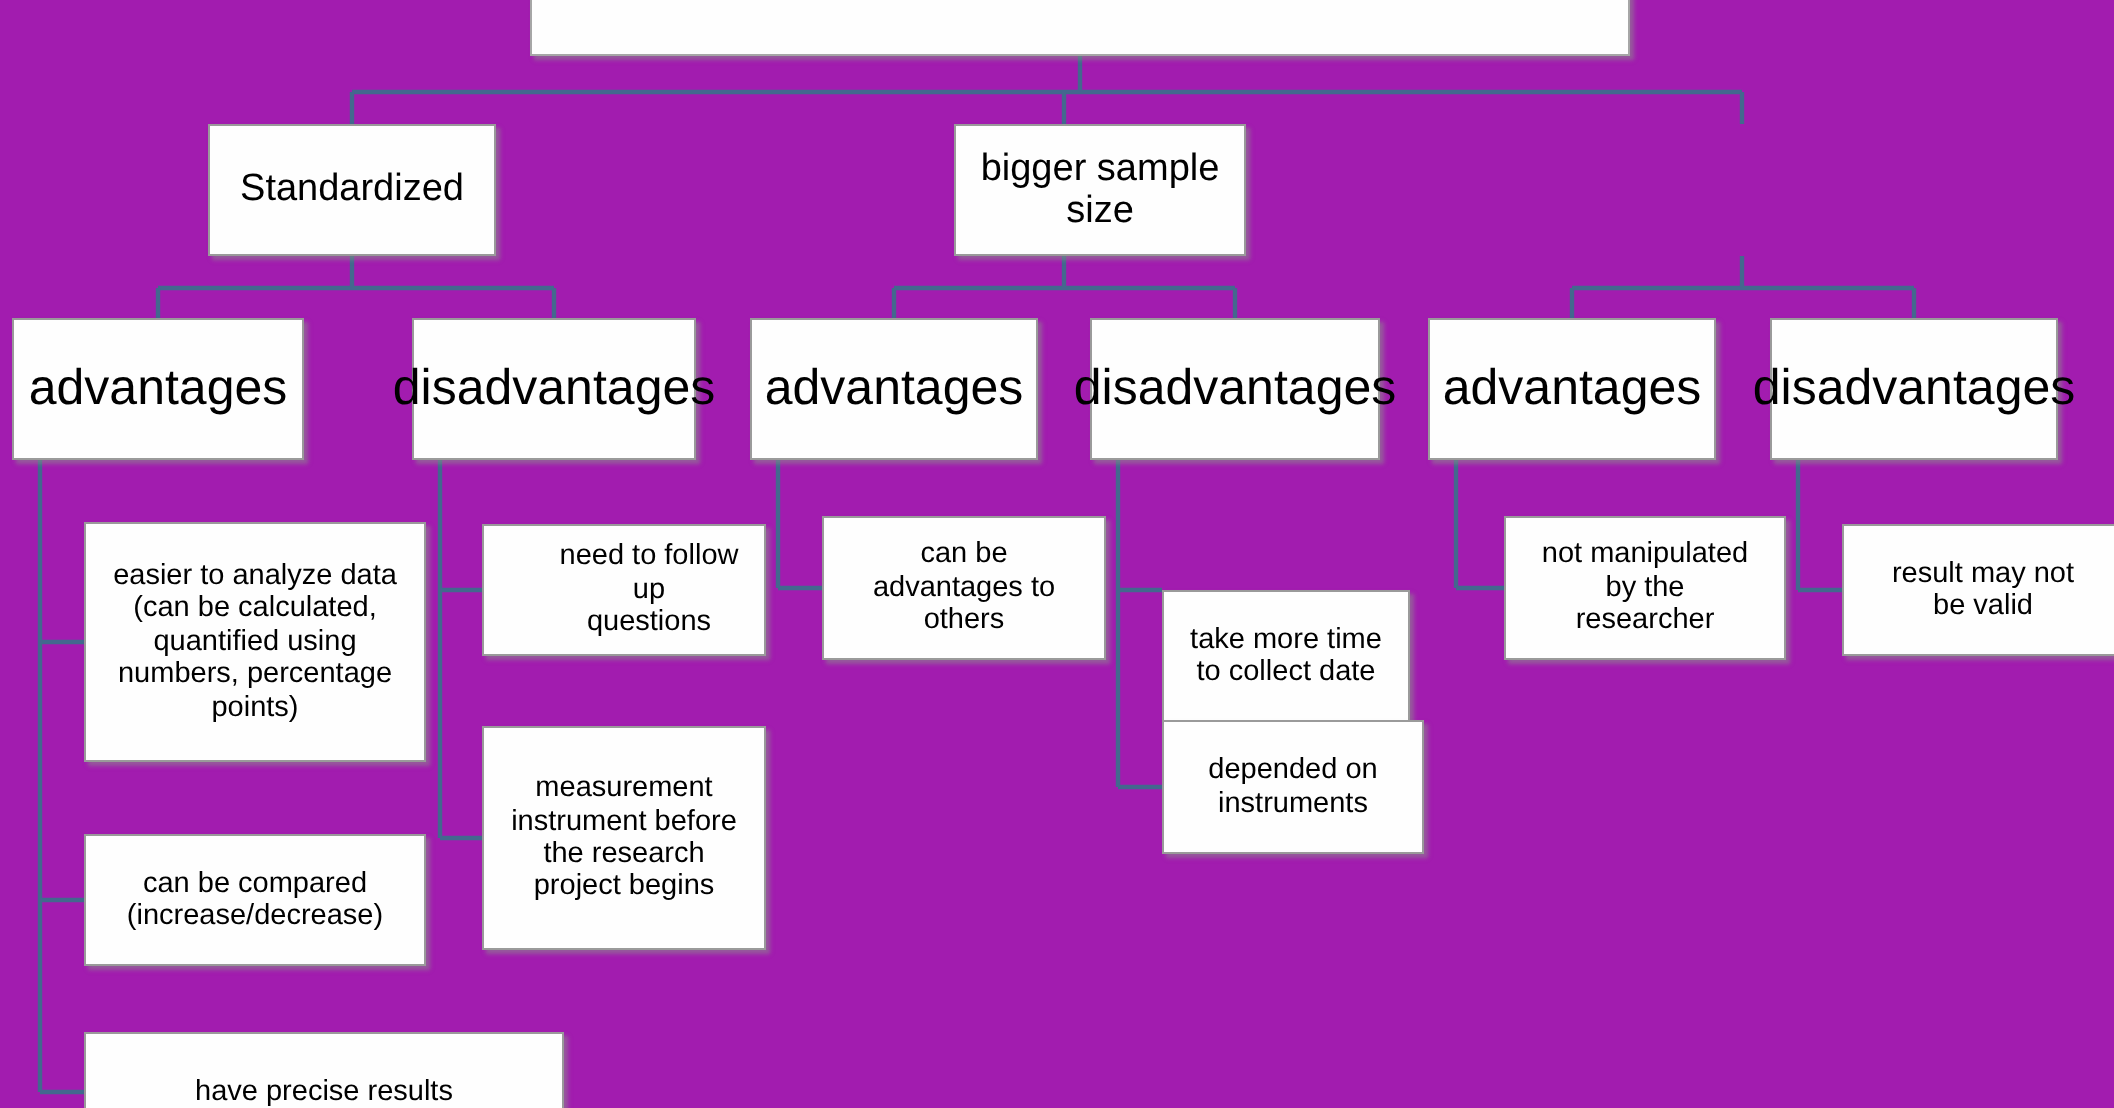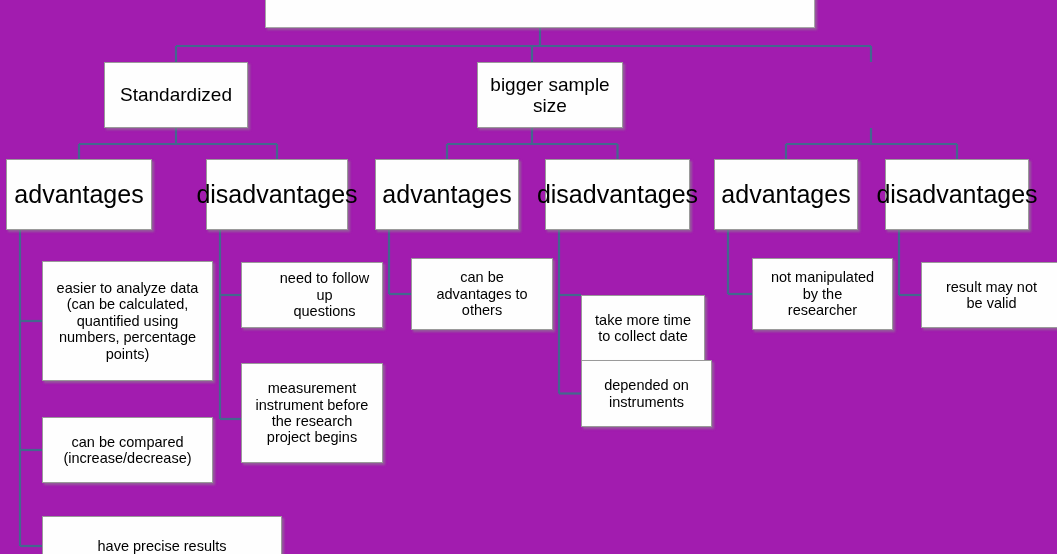--- a/index.html
+++ b/index.html
@@ -104,21 +104,21 @@
 (increase/decrease)</div>
     <div class="node leaf" style="left: 42px; top: 261px; width: 171px; height: 120px;">easier to analyze data
 (can be calculated,
 quantified using
 numbers, percentage
 points)</div>
     <div class="node leaf" style="left: 42px; top: 516px; width: 240px; height: 60px;">have precise results</div>
     <div class="node level3" style="left: 206px; top: 159px; width: 142px; height: 71px;">disadvantages</div>
     <div class="node leaf" style="left: 241px; top: 262px; width: 142px; height: 66px; padding-left: 28px;">need to follow up
 questions</div>
-    <div class="node leaf" style="left: 241px; top: 363px; width: 142px; height: 100px;">measurement
+    <div class="node leaf" style="left: 241px; top: 363px; width: 142px; height: 112px;">measurement
 instrument before
 the research
 project begins</div>
     <div class="node level2" style="left: 461px; top: 62px; width: 146px; height: 66px; margin-left: 16px;">bigger sample
 size</div>
     <div class="node level3" style="left: 375px; top: 159px; width: 144px; height: 71px;">advantages</div>
     <div class="node leaf" style="left: 411px; top: 258px; width: 142px; height: 72px;">can be
 advantages to
 others</div>
     <div class="node level3" style="left: 545px; top: 159px; width: 145px; height: 71px;">disadvantages</div>

